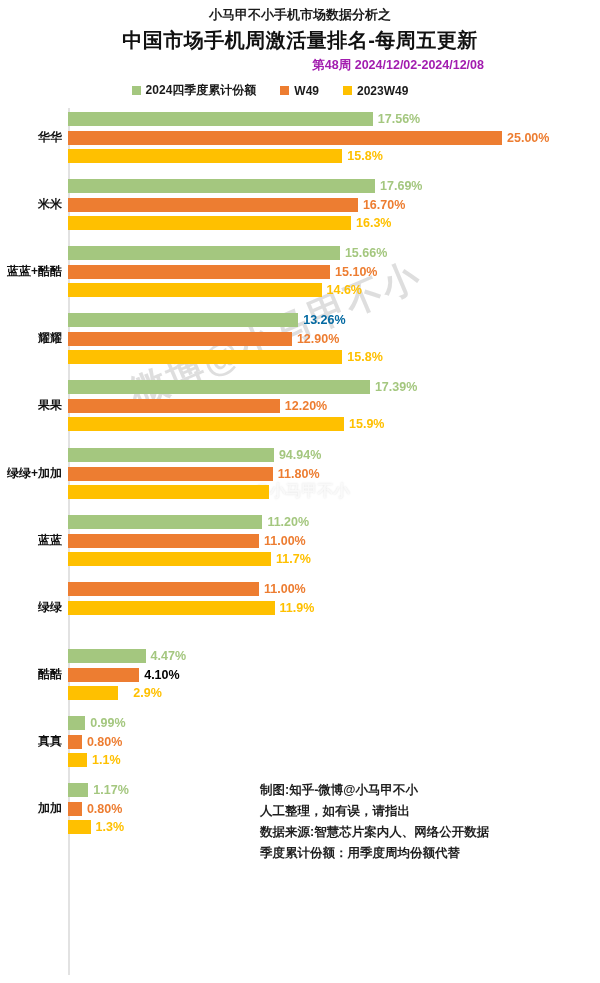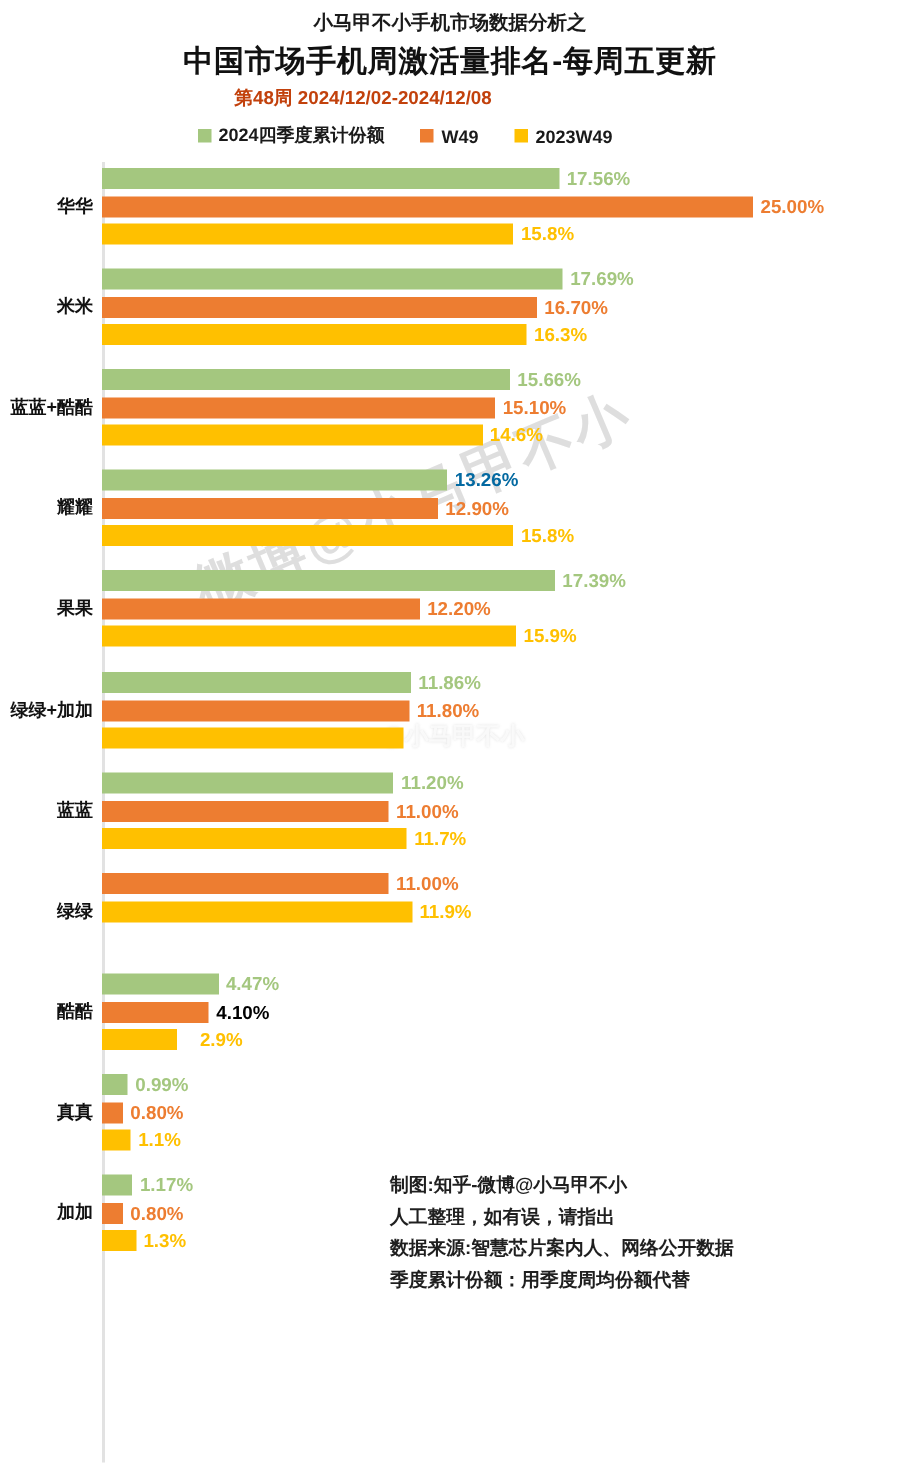--- a/index.html
+++ b/index.html
@@ -14,21 +14,21 @@
   .supertitle{
     position:absolute;top:6px;left:0;width:600px;
     text-align:center;font-size:13px;font-weight:700;color:#1a1a1a;
   }
   .title{
     position:absolute;top:27px;left:0;width:600px;
     text-align:center;font-size:20px;font-weight:700;color:#111111;letter-spacing:.5px;
   }
   .subtitle{
     position:absolute;top:57px;left:0;width:484px;
-    text-align:center;font-size:12.5px;font-weight:700;color:#c2410c;
+    text-align:right;font-size:12.5px;font-weight:700;color:#a21caf;
   }
   .legend{
     position:absolute;top:82px;left:0;width:540px;
     display:flex;justify-content:center;align-items:center;gap:24px;
   }
   .legend-item{display:flex;align-items:center;gap:5px;}
   .legend-swatch{width:9px;height:9px;display:inline-block;}
   .legend-label{font-size:12px;font-weight:700;color:#1a1a1a;}
   
   .chart{position:absolute;top:0;left:0;width:600px;height:983px;}
@@ -183,21 +183,21 @@
         </div>
         <div class="bar-row">
           <div class="bar" style="background: rgb(255, 192, 0); width: 276px;"></div>
           <span class="bar-val" style="color: rgb(255, 192, 0);">15.9%</span>
         </div>
       </div>
       <div class="group" style="top: 448px;">
         <span class="cat-label">绿绿+加加</span>
         <div class="bar-row">
           <div class="bar" style="background: rgb(164, 199, 127); width: 205.9px;"></div>
-          <span class="bar-val" style="color: rgb(164, 199, 127);">11.86%</span>
+          <span class="bar-val" style="color: rgb(164, 199, 127);">94.94%</span>
         </div>
         <div class="bar-row">
           <div class="bar" style="background: rgb(237, 125, 49); width: 204.8px;"></div>
           <span class="bar-val" style="color: rgb(237, 125, 49);">11.80%</span>
         </div>
         <div class="bar-row">
           <div class="bar" style="background: rgb(255, 192, 0); width: 201.4px;"></div>
         </div>
       </div>
       <div class="group" style="top: 515px;">

